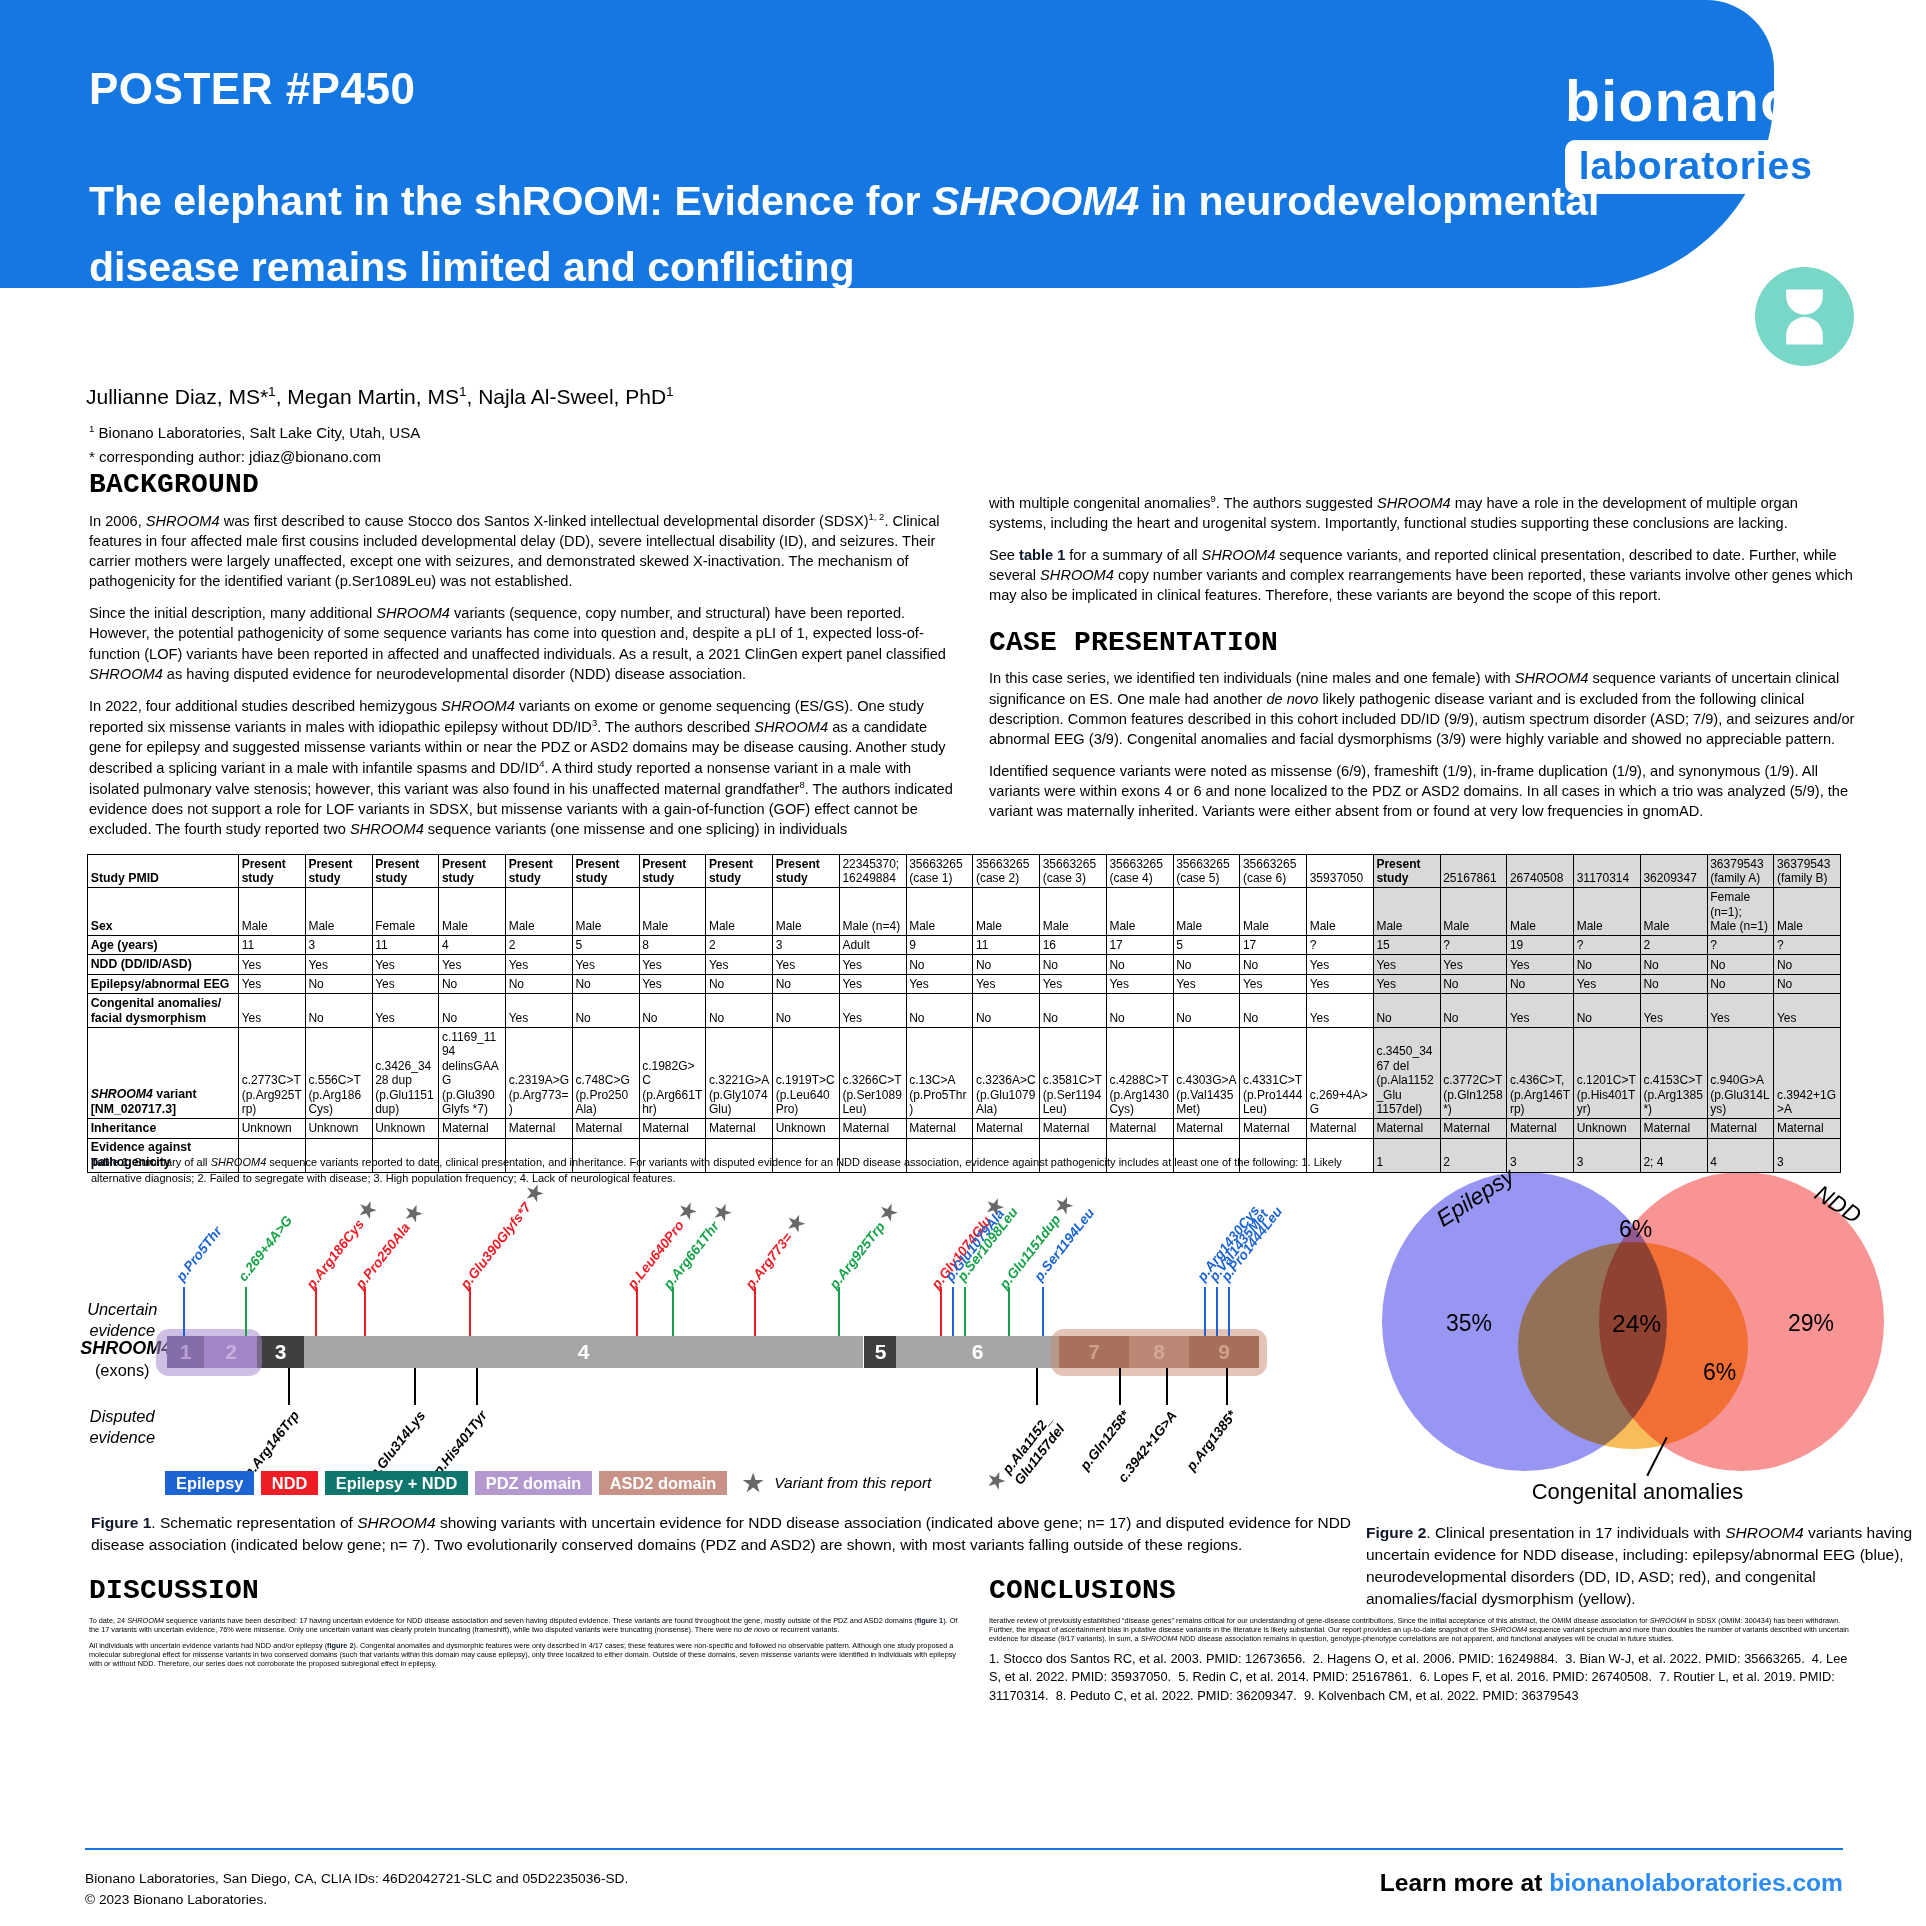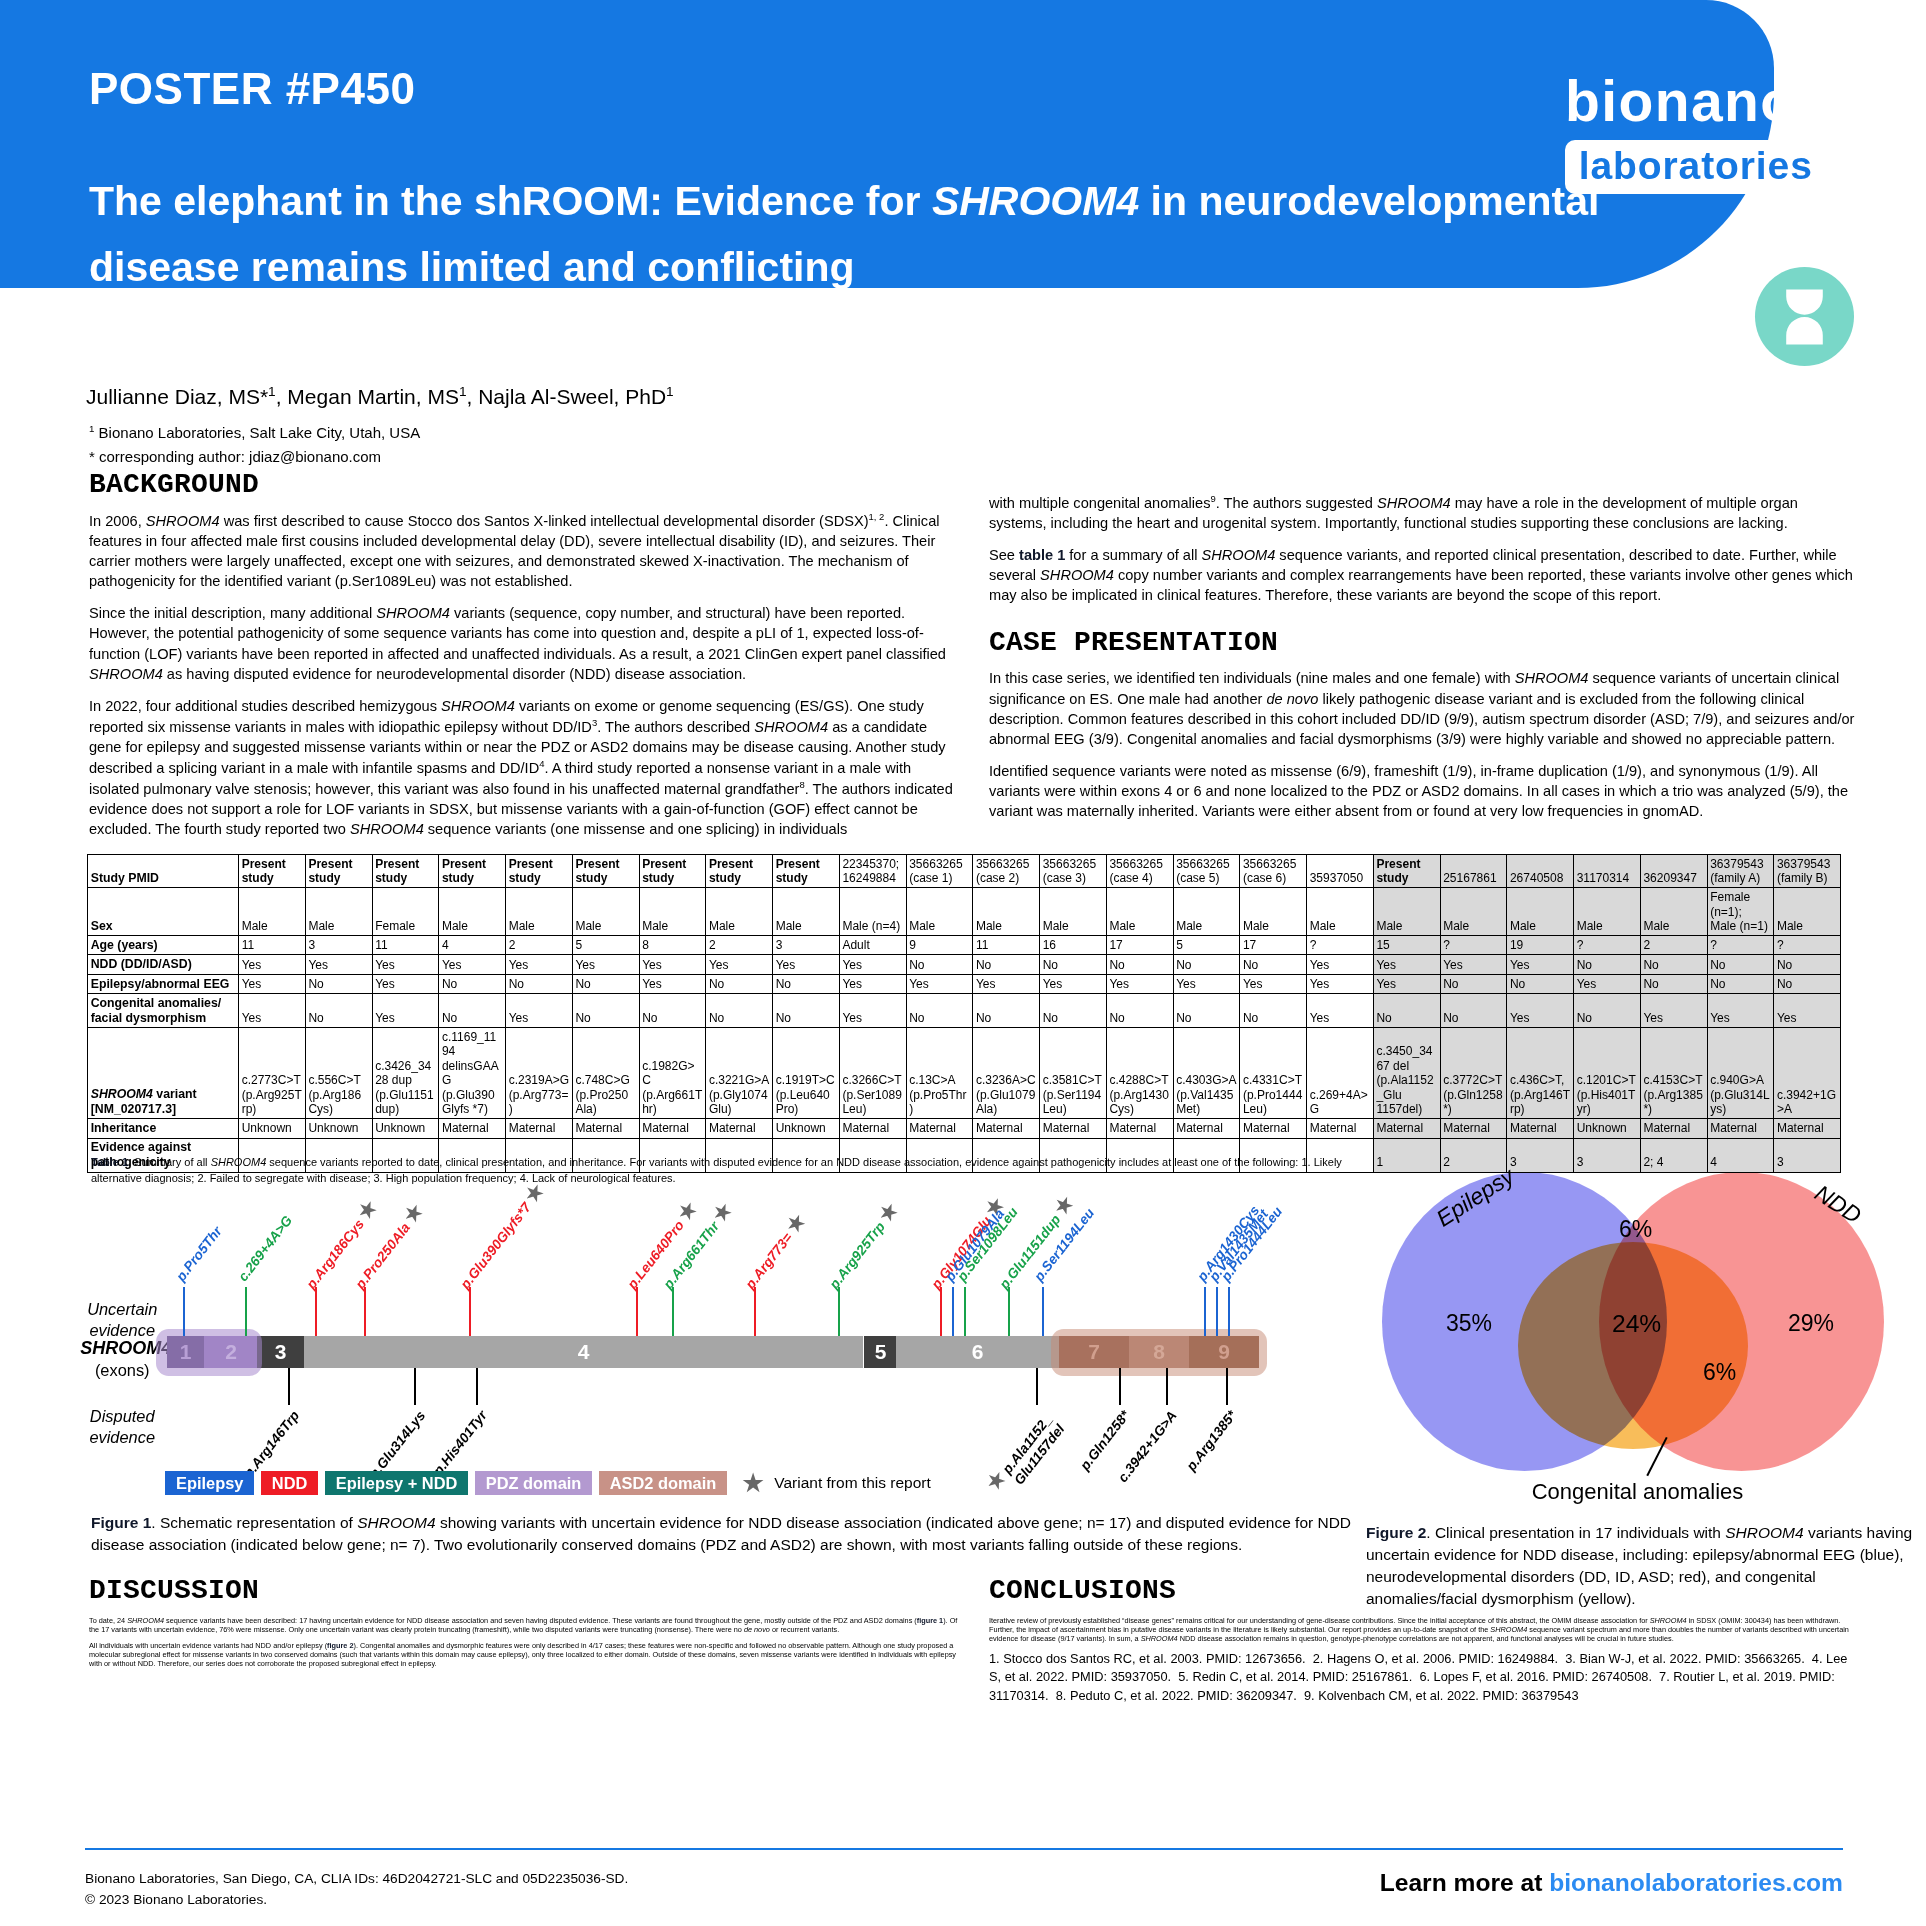--- a/index.html
+++ b/index.html
@@ -51,21 +51,21 @@
         font-size:21px;font-weight:bold;}
   .domain{position:absolute;border-radius:12.8px;}
   .stem{position:absolute;width:2.3px;}
   .vlab{position:absolute;font-size:13.7px;font-weight:bold;font-style:italic;white-space:nowrap;
         transform:rotate(-52deg);transform-origin:0 100%;}
   .vlabB{position:absolute;font-size:13.7px;font-weight:bold;font-style:italic;white-space:nowrap;
          transform:rotate(-52deg);transform-origin:100% 0;color:#000;text-align:right;line-height:1.1;}
   .star{color:#686868;font-style:normal;font-size:20px;}
   .f1legend{position:absolute;left:78px;top:211px;display:flex;align-items:center;gap:6.4px;}
   .chip{color:#fff;font-weight:bold;font-size:16.4px;padding:2.7px 11px;white-space:nowrap;}
-  .leg-note{font-size:15.5px;margin-left:2.7px;}
+  .leg-note{font-style:italic;font-size:15.5px;margin-left:2.7px;}
   .leg-star{font-size:27px;color:#686868;margin-left:7.3px;}
   .f1cap{position:absolute;left:91px;top:1512px;width:1277px;font-size:15.5px;line-height:1.42;}
   
   .fig2{position:absolute;left:1382px;top:1165px;width:543px;height:340px;}
   .venn{position:absolute;border-radius:50%;mix-blend-mode:multiply;}
   .v-ep{left:0;top:6.8px;width:285px;height:299px;background:rgba(128,128,240,.82);}
   .v-ndd{left:217px;top:6.8px;width:285px;height:299px;background:rgba(247,125,125,.82);}
   .v-ca{left:136px;top:77px;width:230px;height:207px;background:rgba(247,182,72,.9);}
   .vennlab{position:absolute;font-size:23px;font-style:italic;}
   .vpct{position:absolute;font-size:23px;}

